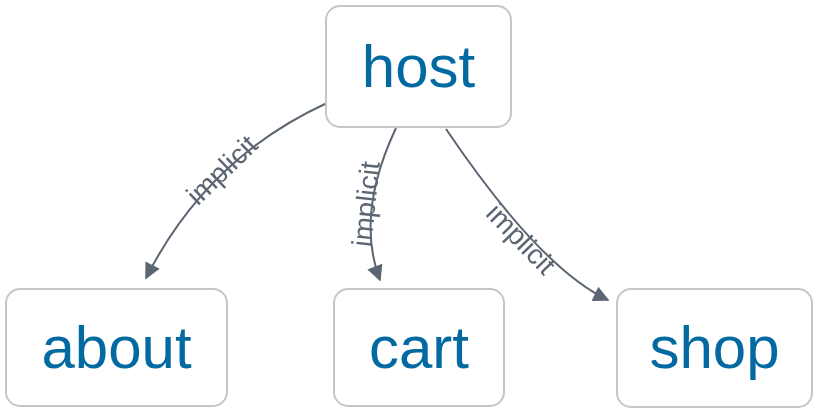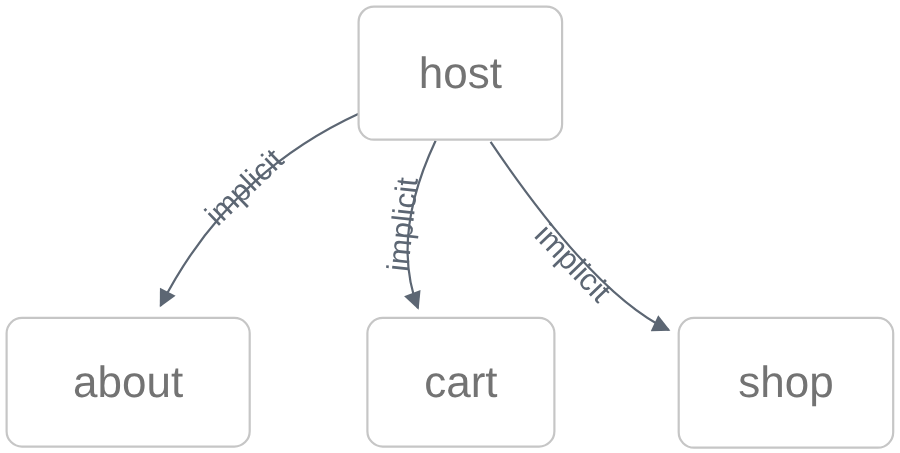--- a/index.html
+++ b/index.html
@@ -36,22 +36,22 @@
   }
   .node {
     position: absolute;
     box-sizing: border-box;
     background: #ffffff;
     border: 2px solid #c6c6c6;
     border-radius: 15px;
     display: flex;
     align-items: center;
     justify-content: center;
-    color: #737373;
-    font-size: 40px;
+    color: #0369a1;
+    font-size: 60px;
     line-height: 1;
     cursor: pointer;
     user-select: none;
   }
   .node-host  { left: 325px; top: 5px;   width: 187px; height: 123px; }
   .node-about { left: 5px;   top: 288px; width: 223px; height: 119px; }
   .node-cart  { left: 333px; top: 288px; width: 172px; height: 119px; }
   .node-shop  { left: 616px; top: 288px; width: 197px; height: 120px; }
 </style>
 </head>

